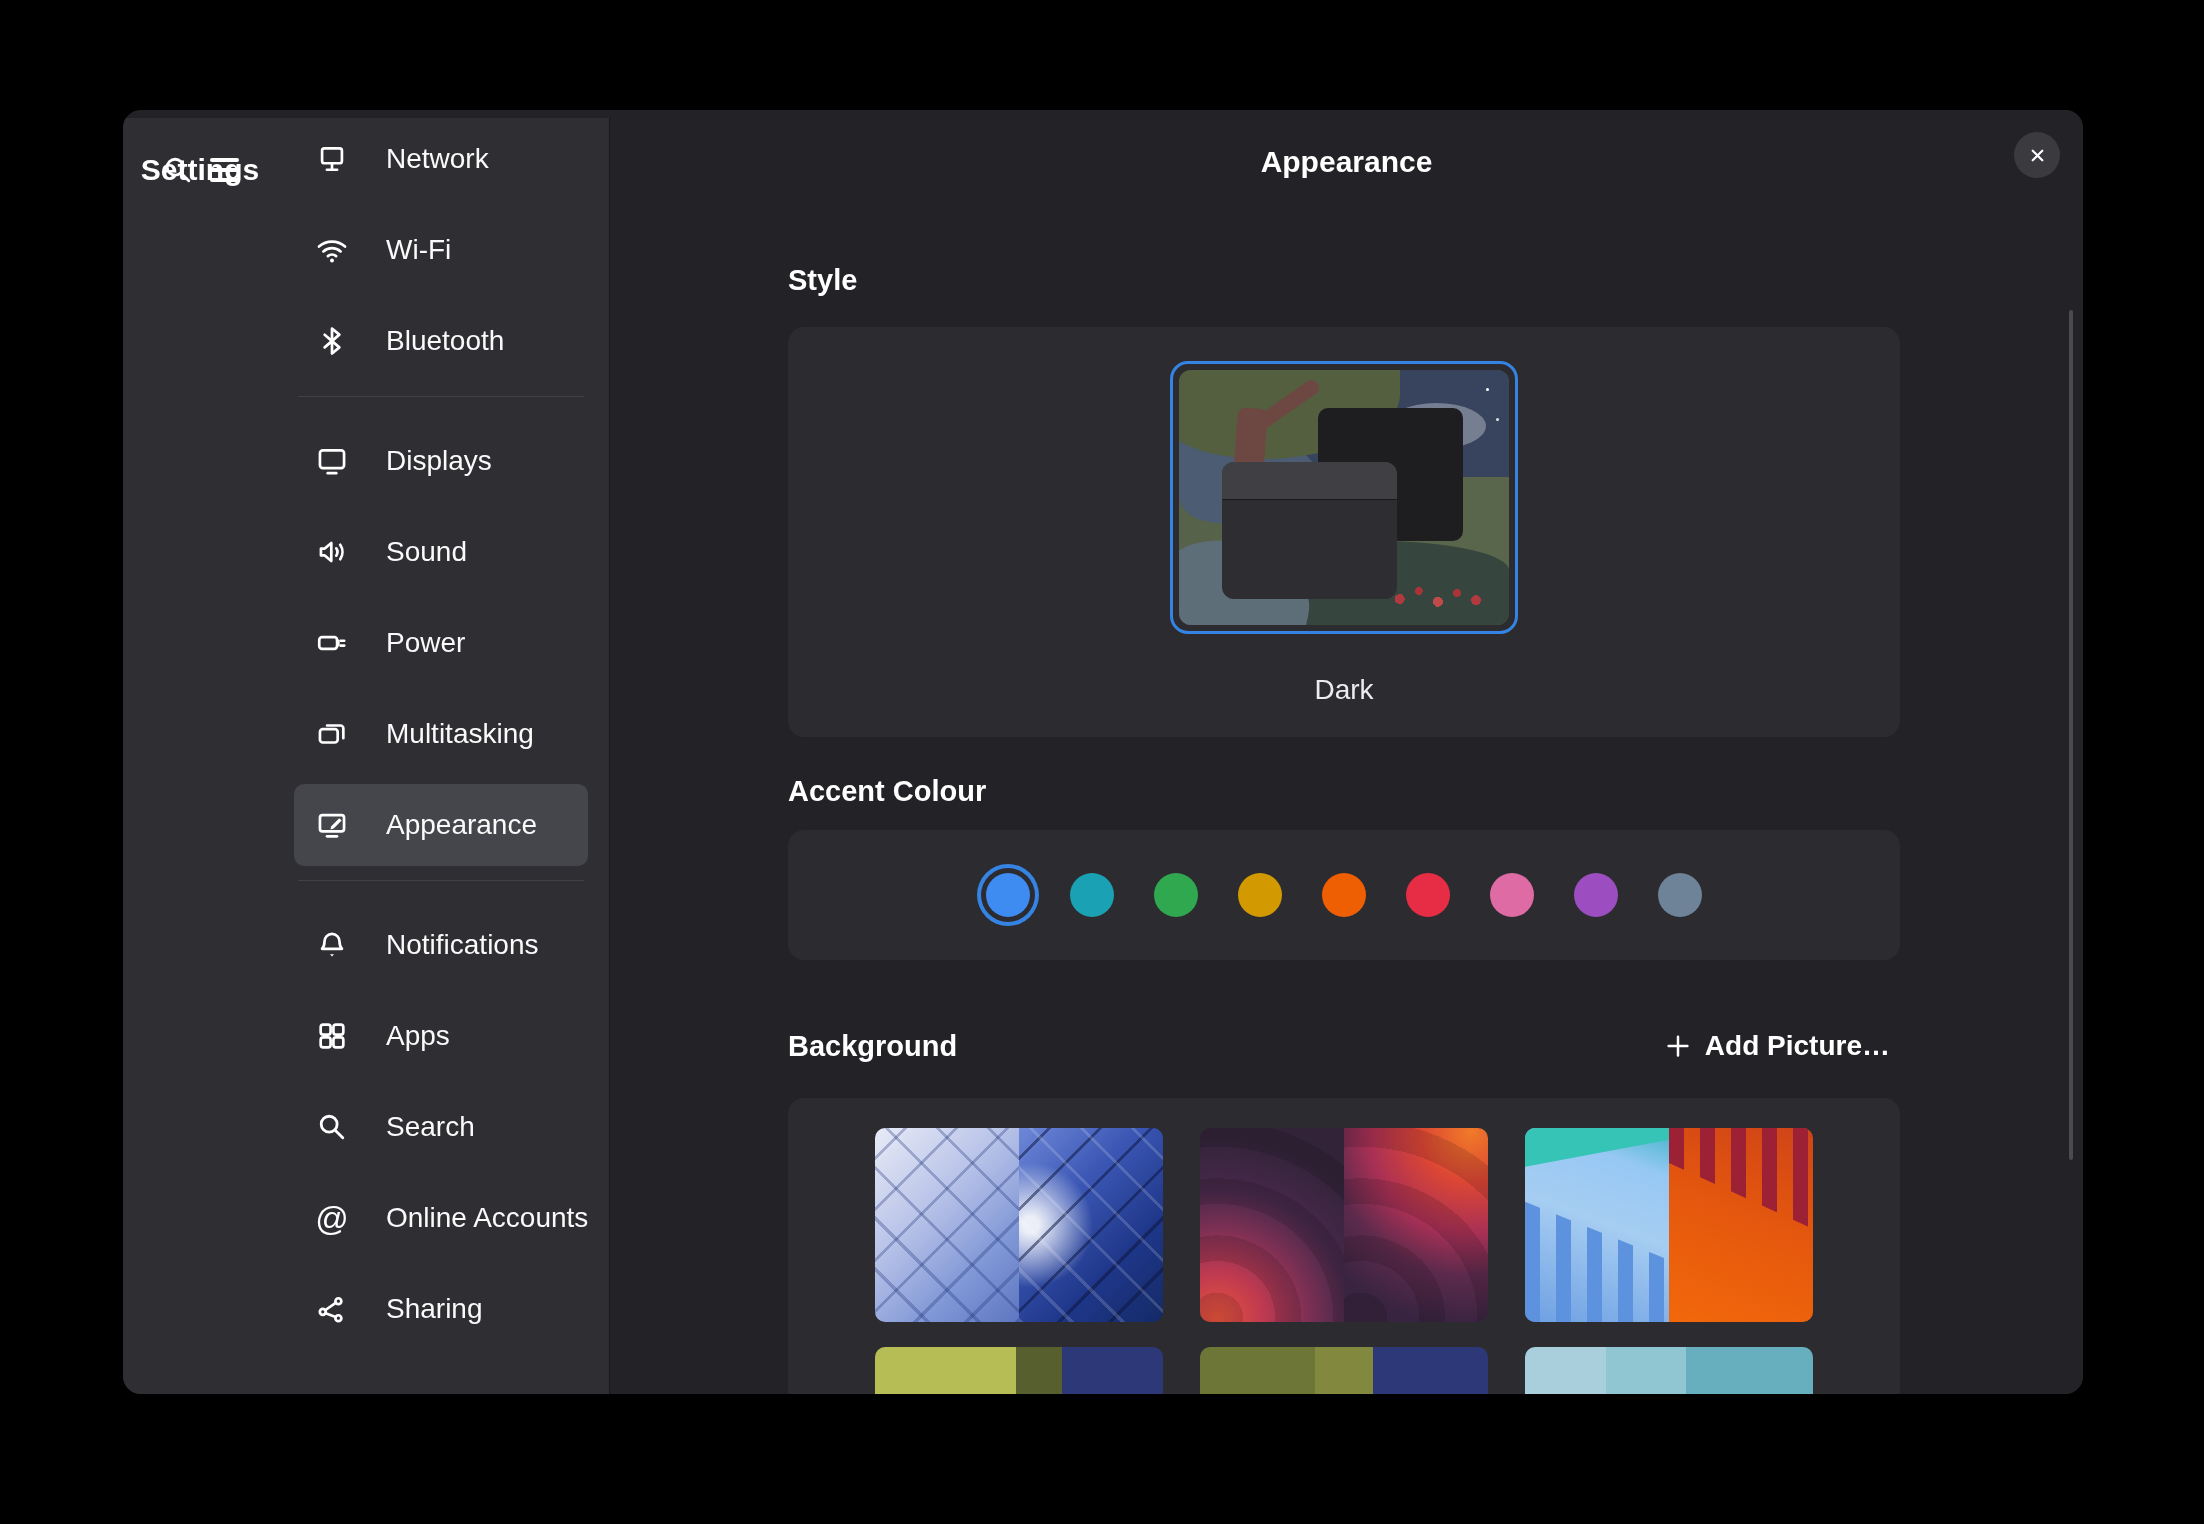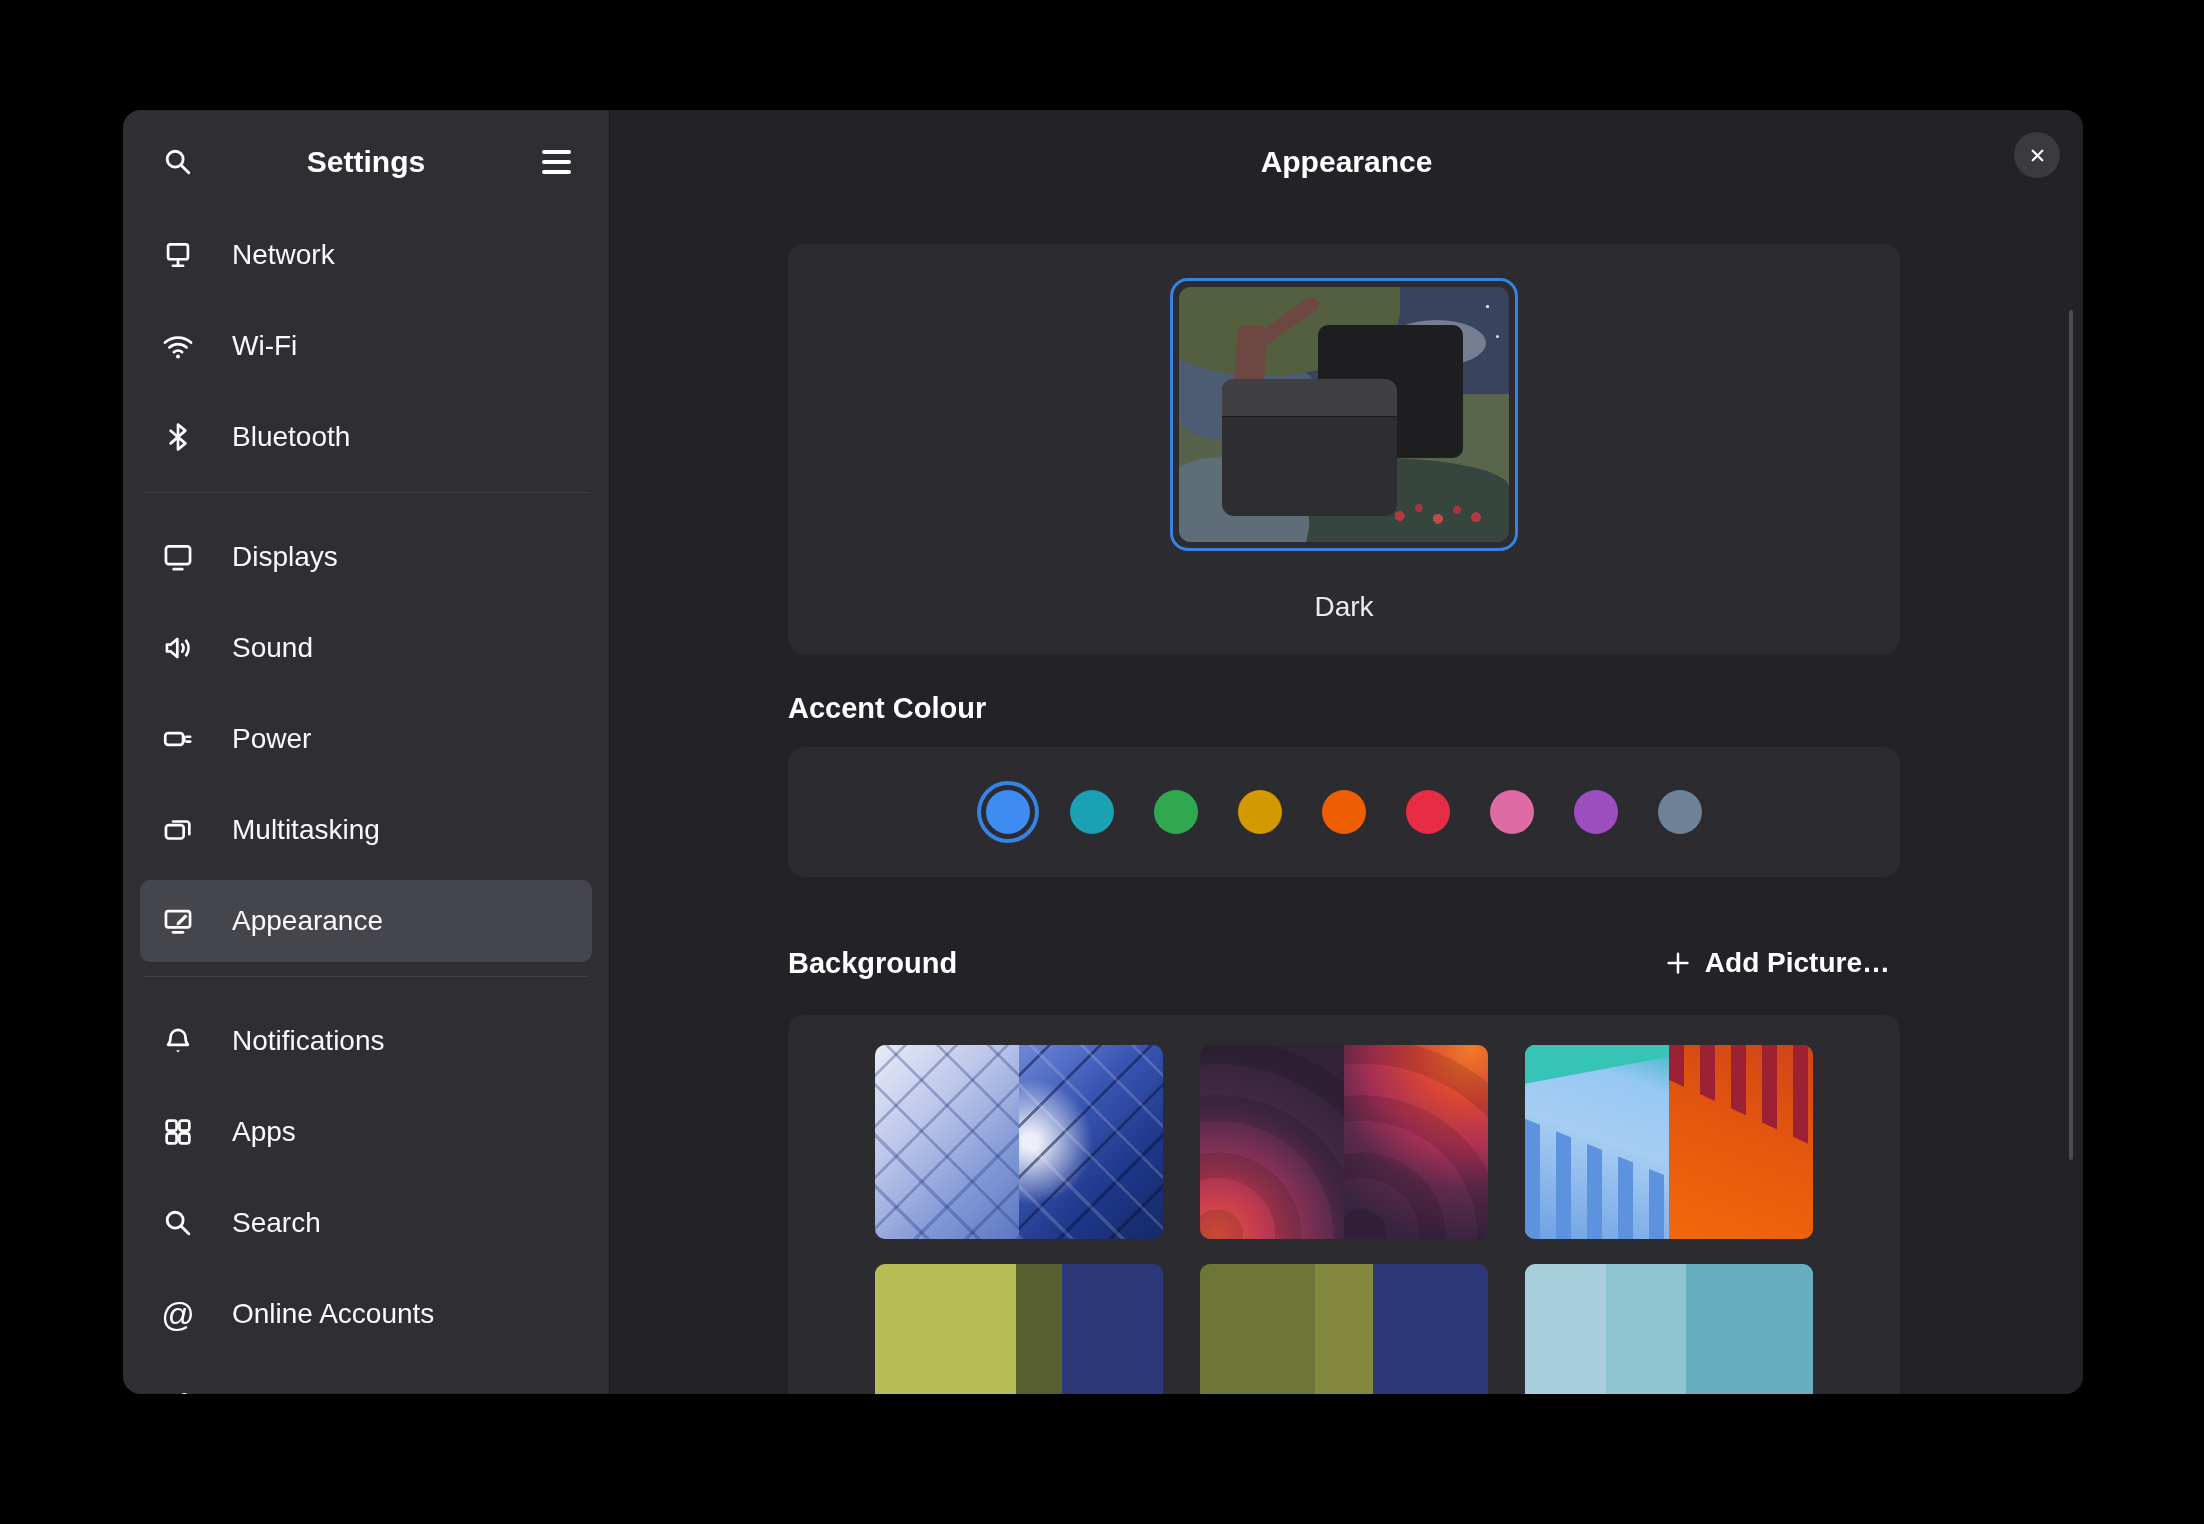--- a/index.html
+++ b/index.html
@@ -4,21 +4,21 @@
 <style>
   html,body{margin:0;padding:0;background:#000;}
   body{width:2204px;height:1524px;position:relative;overflow:hidden;
        font-family:"Liberation Sans","DejaVu Sans",sans-serif;color:#fff;
        -webkit-font-smoothing:antialiased;}
   .window{position:absolute;left:123px;top:110px;width:1960px;height:1284px;
           border-radius:18px;overflow:hidden;display:flex;background:#232327;
           box-shadow:0 10px 40px rgba(0,0,0,.6);}
   
   .sidebar{width:486px;flex-shrink:0;background:#2e2e33;border-right:1px solid #18181b;
-           display:flex;flex-direction:column;}
+           display:flex;flex-direction:row;margin-top:8px;}
   .sidebar-header{height:104px;position:relative;display:flex;align-items:center;
                   justify-content:space-between;padding:0 30px 0 32px;flex-shrink:0;}
   .sidebar-title{position:absolute;left:0;right:0;text-align:center;font-size:30px;font-weight:700;}
   .icon-btn{width:46px;height:46px;border:none;background:transparent;border-radius:10px;
             display:flex;align-items:center;justify-content:center;cursor:pointer;padding:0;}
   .hamburger{display:flex;flex-direction:column;gap:6px;}
   .hamburger span{display:block;width:29px;height:4px;background:#fff;border-radius:2px;}
   .side-list{padding:0 17px;}
   .row{display:flex;align-items:center;height:82px;margin-bottom:9px;border-radius:10px;
        padding-left:20px;gap:36px;cursor:pointer;}
@@ -294,20 +294,21 @@
         <span>
           <svg viewBox="0 0 24 24" width="23" height="23" fill="none" stroke="#fff" stroke-width="2.3" stroke-linecap="round">
             <path d="M7 7l10 10M17 7L7 17"></path>
           </svg>
         </span>
       </button>
     </div>
 
     <div class="content">
 
+      <div class="heading h-style">Style</div>
       <div class="card style-card">
 
 
         <div class="style-option selected">
           <div class="frame">
             <div class="thumb dark-style">
               <div class="scene">
                 <div class="sky"></div>
                 <div class="stars"></div>
                 <div class="cloud"></div>

